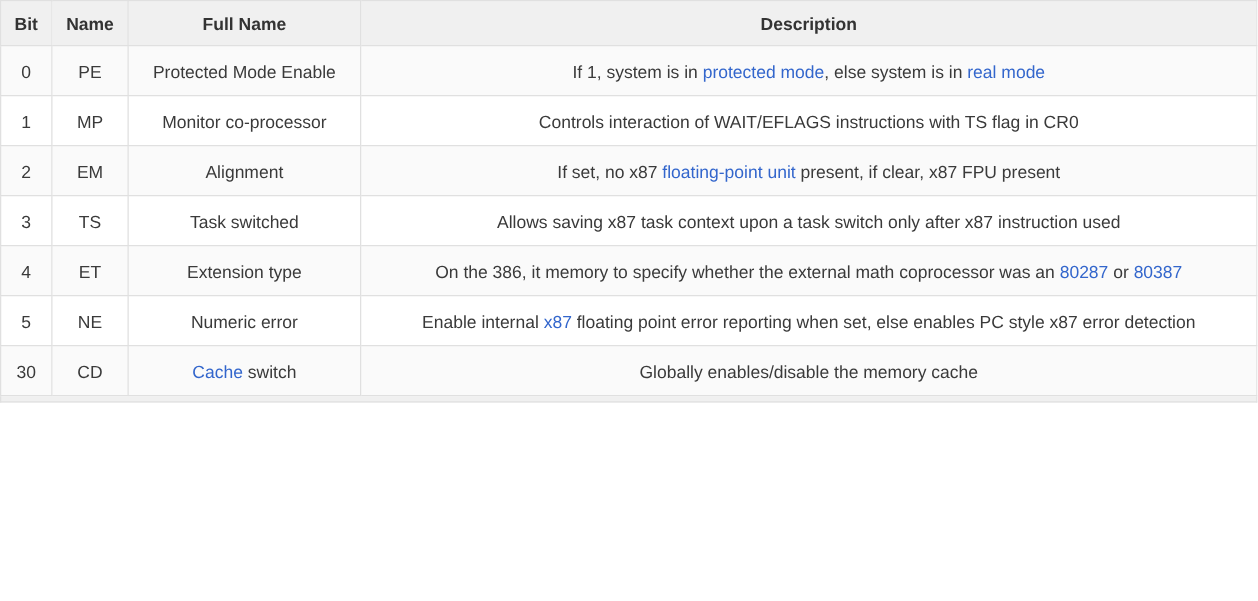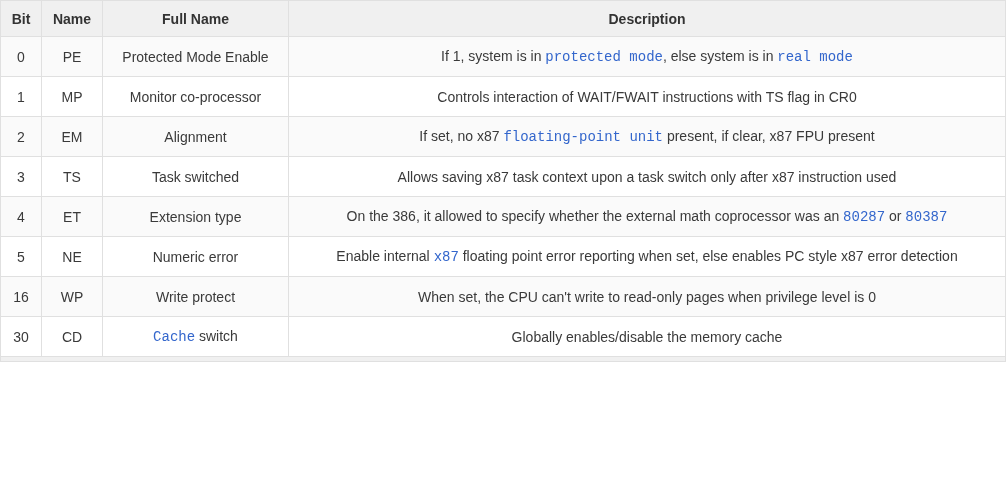--- a/index.html
+++ b/index.html
@@ -38,21 +38,20 @@
   td {
     height: 40px;
   }
   tbody tr:nth-child(odd) td {
     background: #fafafa;
   }
   a.link {
     color: var(--link, #3366cc);
     text-decoration: none;
     cursor: pointer;
-    font-family: Liberation Mono, monospace;
   }
   .bottom-strip {
     box-sizing: border-box;
     height: 5px;
     width: 1006px;
     background: var(--header-bg, #f0f0f0);
     border-left: 1px solid var(--border, #e0e0e0);
     border-right: 1px solid var(--border, #e0e0e0);
     border-bottom: 1px solid var(--border, #e0e0e0);
   }
@@ -79,51 +78,45 @@
       <tr>
         <td><span>0</span></td>
         <td><span>PE</span></td>
         <td><span>Protected Mode Enable</span></td>
         <td><span>If 1, system is in </span><a href="#" class="link">protected mode</a><span>, else system is in </span><a href="#" class="link">real mode</a></td>
       </tr>
       <tr>
         <td><span>1</span></td>
         <td><span>MP</span></td>
         <td><span>Monitor co-processor</span></td>
-        <td><span>Controls interaction of WAIT/FWAIT instructions with TS flag in CR0</span></td>
+        <td><span>Controls interaction of WAIT/EFLAGS instructions with TS flag in CR0</span></td>
       </tr>
       <tr>
         <td><span>2</span></td>
         <td><span>EM</span></td>
         <td><span>Alignment</span></td>
         <td><span>If set, no x87 </span><a href="#" class="link">floating-point unit</a><span> present, if clear, x87 FPU present</span></td>
       </tr>
       <tr>
         <td><span>3</span></td>
         <td><span>TS</span></td>
         <td><span>Task switched</span></td>
         <td><span>Allows saving x87 task context upon a task switch only after x87 instruction used</span></td>
       </tr>
       <tr>
         <td><span>4</span></td>
         <td><span>ET</span></td>
         <td><span>Extension type</span></td>
-        <td><span>On the 386, it allowed to specify whether the external math coprocessor was an </span><a href="#" class="link">80287</a><span> or </span><a href="#" class="link">80387</a></td>
+        <td><span>On the 386, it memory to specify whether the external math coprocessor was an </span><a href="#" class="link">80287</a><span> or </span><a href="#" class="link">80387</a></td>
       </tr>
       <tr>
         <td><span>5</span></td>
         <td><span>NE</span></td>
         <td><span>Numeric error</span></td>
         <td><span>Enable internal </span><a href="#" class="link">x87</a><span> floating point error reporting when set, else enables PC style x87 error detection</span></td>
-      </tr>
-      <tr>
-        <td><span>16</span></td>
-        <td><span>WP</span></td>
-        <td><span>Write protect</span></td>
-        <td><span>When set, the CPU can't write to read-only pages when privilege level is 0</span></td>
       </tr>
       <tr>
         <td><span>30</span></td>
         <td><span>CD</span></td>
         <td><a href="#" class="link">Cache</a><span> switch</span></td>
         <td><span>Globally enables/disable the memory cache</span></td>
       </tr>
     </tbody>
 </table>
 

